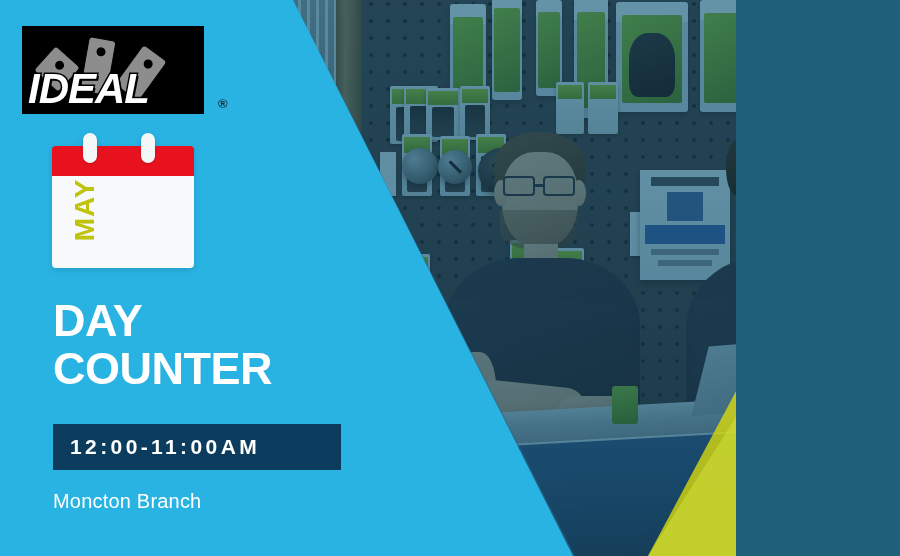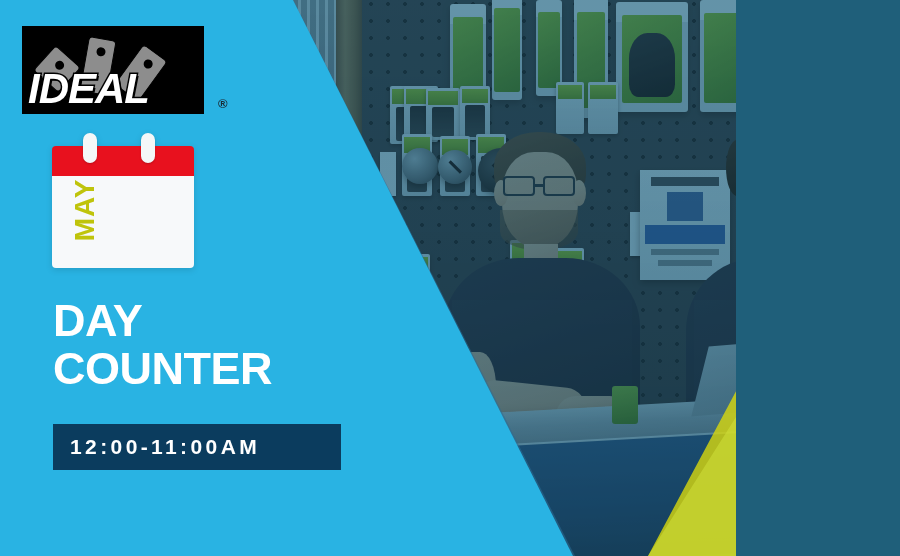--- a/index.html
+++ b/index.html
@@ -485,14 +485,15 @@
 
     <div class="headline">
       <div>DAY</div>
       <div>COUNTER</div>
     </div>
 
     <div class="time-badge">
       <span>12:00-11:00AM</span>
     </div>
 
+    <div class="branch">Moncton Branch</div>
   </div>
 </div>
 
 </body></html>

